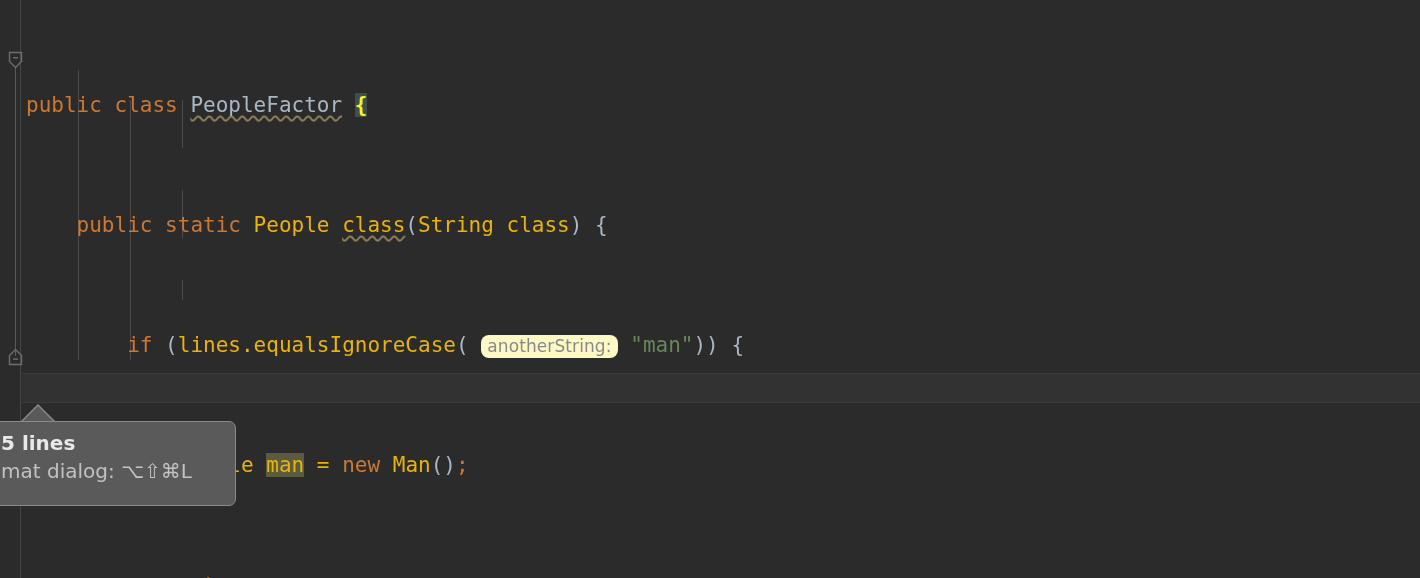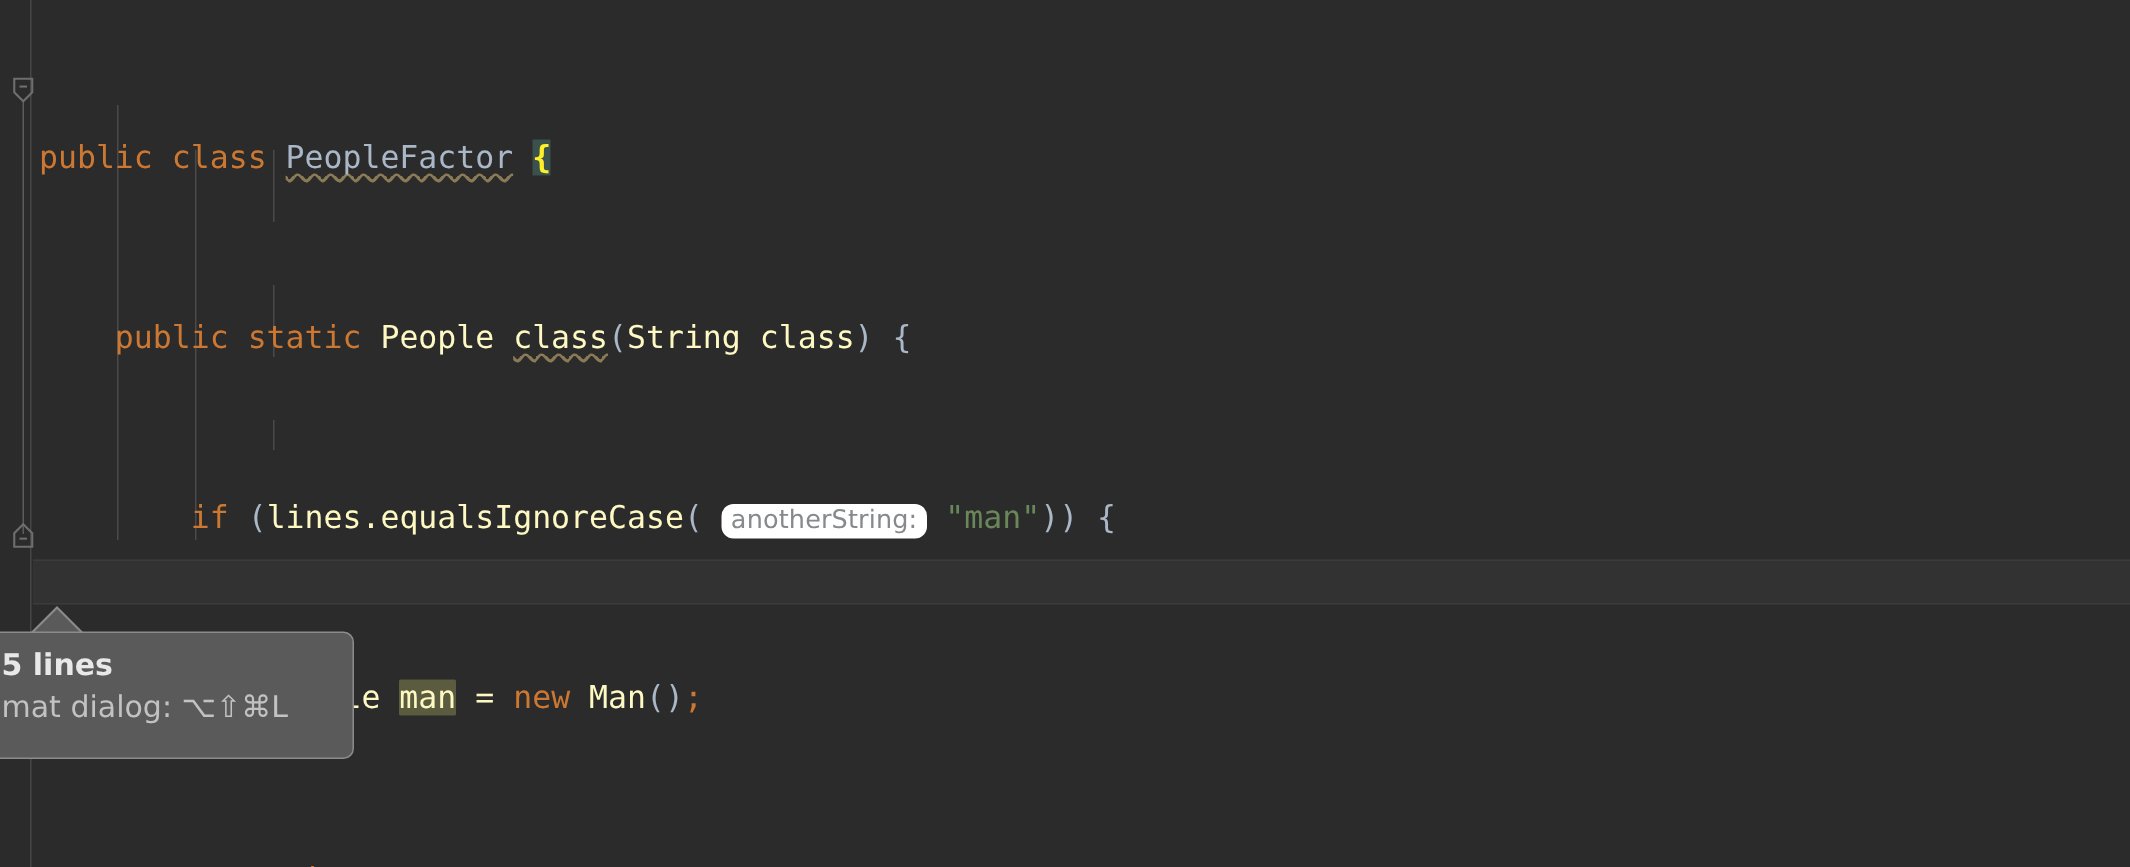--- a/index.html
+++ b/index.html
@@ -69,21 +69,21 @@
     color: #a9b7c6;
   }
   .line {
     position: relative;
     height: 30px;
     padding-left: 26px;
     white-space: pre;
   }
 
   .kw      { color: #cc7832; }
-  .plain   { color: #fef9c3; }
+  .plain   { color: #eab308; }
   .str     { color: #6a8759; }
   .cls     { color: #a9b7c6; }
   .brace   { color: #a9b7c6; }
 
   .squig {
     text-decoration: underline wavy #8a7a55;
     text-decoration-skip-ink: none;
     text-underline-offset: 3px;
   }
 
@@ -93,21 +93,21 @@
   }
 
   .brace-hl {
     background: #3b514d;
     color: #ffef28;
     font-weight: bold;
   }
 
   
   .hint {
-    background: #ffffff;
+    background: #fef9c3;
     color: #868a8c;
     border-radius: 8px;
     padding: 1px 6px 2px 6px;
     font-size: 17px;
     font-family: "DejaVu Sans", sans-serif;
     letter-spacing: 0.1px;
   }
 
   
   .tooltip {

